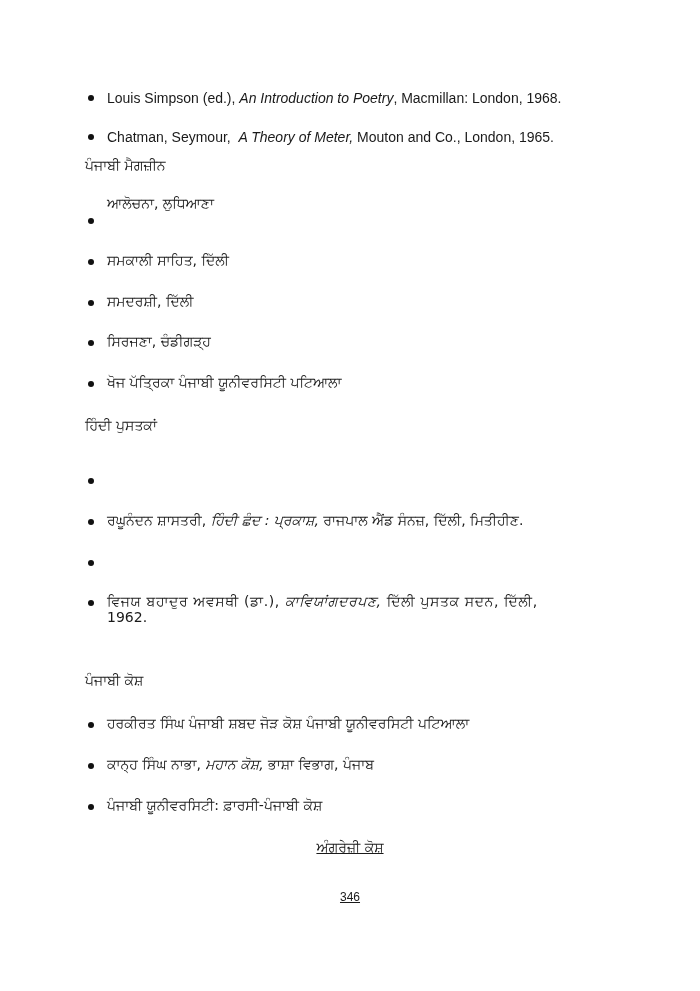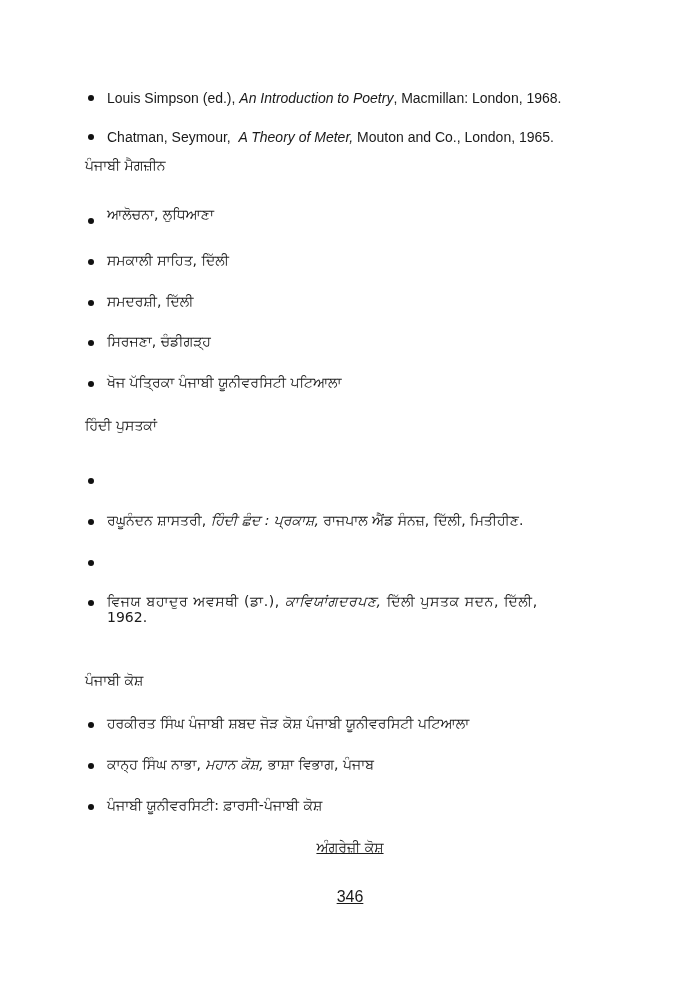--- a/index.html
+++ b/index.html
@@ -7,41 +7,41 @@
     .page { position: absolute; left: 0; top: 0; width: 700px; height: 961px; }
     .line { position: absolute; white-space: nowrap; font-size: 14.5px; line-height: 18px; }
     .en { font-family: "Liberation Sans", sans-serif; font-size: 14px; }
     .pa { font-family: "DejaVu Sans", sans-serif; font-size: 14px; }
     .bullet { position: absolute; left: 87px; width: 8px; height: 8px; }
     .bullet::before { content: ""; position: absolute; left: 1px; top: 0; width: 6px; height: 6px; border-radius: 50%; background: #111; }
     .item-text { position: absolute; left: 107px; }
     .heading { left: 85px; }
     .center { left: 0; width: 700px; text-align: center; text-decoration: underline; }
     i { font-style: italic; }
-    .pagenum { font-family: "Liberation Sans", sans-serif; font-size: 16px; }
+    .pagenum { font-family: "Liberation Sans", sans-serif; font-size: 12px; }
   </style>
 </head>
 <body>
 
 <div class="page">
 
   <span class="bullet" style="top:95px"></span>
   <div class="line en item-text" style="top:89px">
     <span>Louis Simpson (ed.), </span><i>An Introduction to Poetry</i><span>, Macmillan: London, 1968.</span>
   </div>
 
   <span class="bullet" style="top:134px"></span>
   <div class="line en item-text" style="top:128px">
     <span style="white-space:pre">Chatman, Seymour,  </span><i>A Theory of Meter,</i><span> Mouton and Co., London, 1965.</span>
   </div>
 
   <div class="line pa heading" style="top:156px">ਪੰਜਾਬੀ ਮੈਗਜ਼ੀਨ</div>
 
   <span class="bullet" style="top:218px"></span>
-  <div class="line pa item-text" style="top:205px">ਆਲੋਚਨਾ, ਲੁਧਿਆਣਾ</div>
+  <div class="line pa item-text" style="top:194px">ਆਲੋਚਨਾ, ਲੁਧਿਆਣਾ</div>
 
   <span class="bullet" style="top:259px"></span>
   <div class="line pa item-text" style="top:251px">ਸਮਕਾਲੀ ਸਾਹਿਤ, ਦਿੱਲੀ</div>
 
   <span class="bullet" style="top:300px"></span>
   <div class="line pa item-text" style="top:292px">ਸਮਦਰਸ਼ੀ, ਦਿੱਲੀ</div>
 
   <span class="bullet" style="top:340px"></span>
   <div class="line pa item-text" style="top:332px">ਸਿਰਜਣਾ, ਚੰਡੀਗੜ੍ਹ</div>
 

